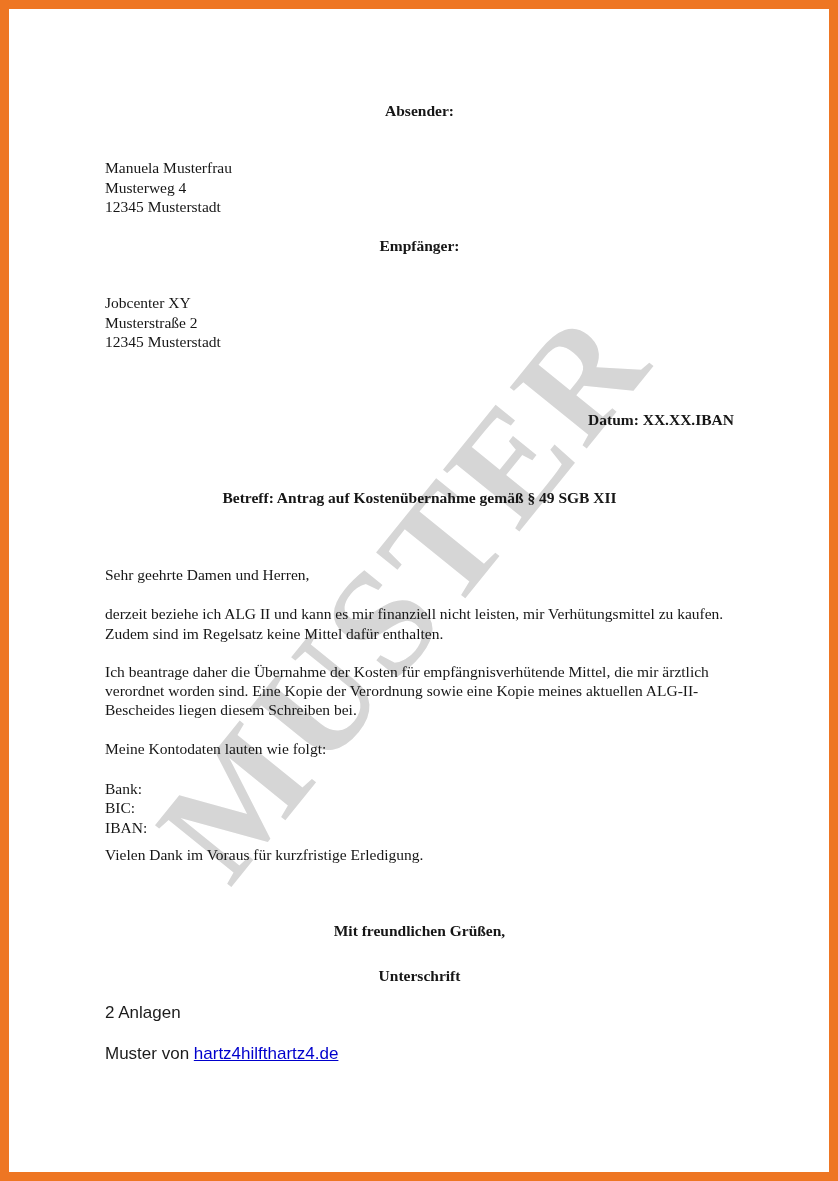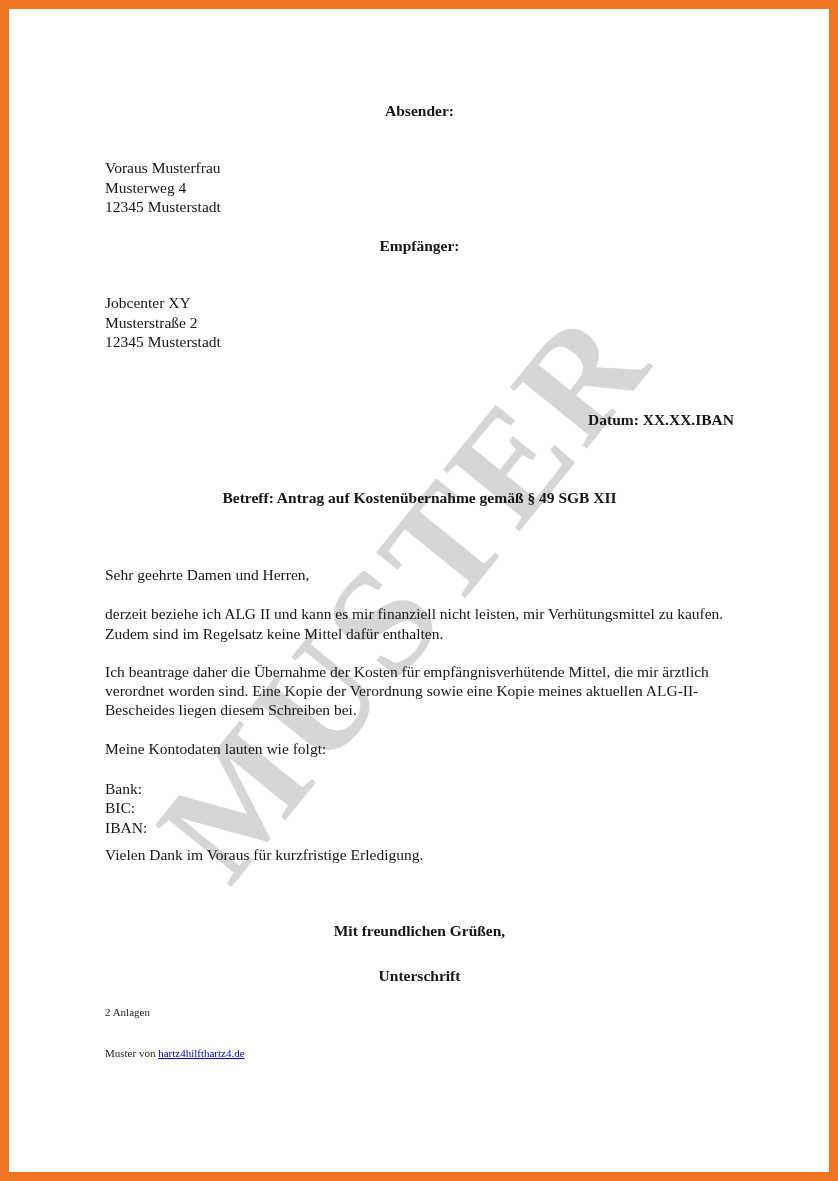--- a/index.html
+++ b/index.html
@@ -51,22 +51,22 @@
   .salutation     { margin-top: 58px; }
   .para1          { margin-top: 20px; }
   .para2          { margin-top: 19px; }
   .bank-intro     { margin-top: 19px; }
   .bank-lines     { margin-top: 21px; }
   .thanks         { margin-top: 8px; }
   .closing        { margin-top: 57px; }
   .signature      { margin-top: 25px; }
   .attachments,
   .credit {
-    font-family: Liberation Serif, serif;
-    font-size: 11px;
+    font-family: Liberation Sans, sans-serif;
+    font-size: 17px;
     line-height: 17px;
     color: #1c1c1c;
   }
   .attachments    { margin-top: 19px; }
   .credit         { margin-top: 24px; }
   .credit a {
     color: #0000cc;
     text-decoration: underline;
     cursor: pointer;
     text-align: center;
@@ -77,21 +77,21 @@
 
 <div class="page">
 
   <div class="watermark">MUSTER</div>
 
   <div class="content">
 
     <p class="bold sender-label">Absender:</p>
 
     <div class="sender-address">
-      <p>Voraus Musterfrau</p>
+      <p>Manuela Musterfrau</p>
       <p>Musterweg 4</p>
       <p>12345 Musterstadt</p>
     </div>
 
     <p class="bold recipient-label">Empfänger:</p>
 
     <div class="recipient-addr">
       <p>Jobcenter XY</p>
       <p>Musterstraße 2</p>
       <p>12345 Musterstadt</p>

